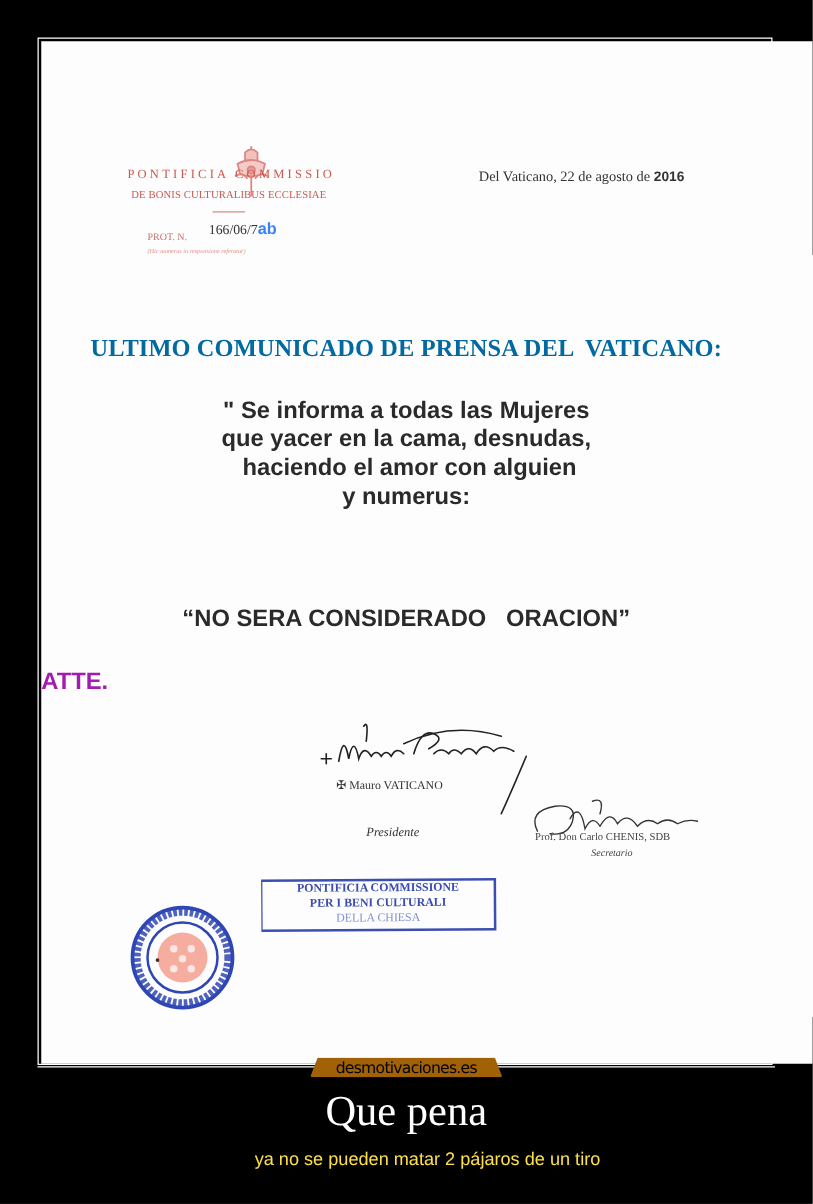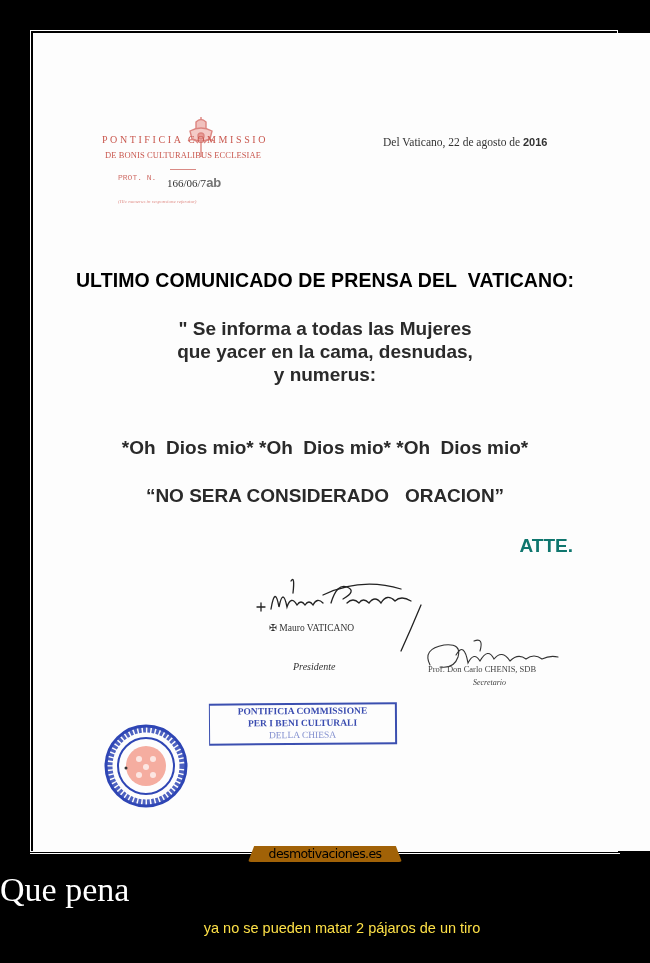--- a/index.html
+++ b/index.html
@@ -16,59 +16,59 @@
     .commission-name {
       position: absolute; left: 52px; top: 101px; width: 200px; text-align: center;
       font-family: "Liberation Serif", serif; color: #c9584f; font-size: 10px; letter-spacing: 2.6px;
     }
     .commission-latin {
       position: absolute; left: 45px; top: 117px; width: 210px; text-align: center;
       font-family: "Liberation Serif", serif; color: #c9584f; font-size: 8.5px; letter-spacing: 0.1px;
     }
     .rule { position: absolute; left: 137px; top: 136px; width: 26px; height: 1px; background: #d98a85; }
     .prot-label {
-      position: absolute; left: 85px; top: 140px;
-      font-family: Liberation Mono, monospace; color: #d0706a; font-size: 8px;
+      position: absolute; left: 85px; top: 152px;
+      font-family: Liberation Serif, serif; color: #d0706a; font-size: 8px;
     }
     .prot-number {
       position: absolute; left: 134px; top: 142px;
       font-family: "Liberation Serif", serif; color: #333; font-size: 11px;
     }
-    .prot-suffix { font-family: "Liberation Sans", sans-serif; font-weight: bold; font-size: 13px; color: #737373; }
+    .prot-suffix { font-family: "Liberation Sans", sans-serif; font-weight: bold; font-size: 13px; color: #3b82f6; }
     .prot-note {
       position: absolute; left: 85px; top: 166px;
       font-family: "Liberation Serif", serif; color: #e1908a; font-size: 5px; font-style: italic;
     }
     .date-line {
       position: absolute; left: 350px; top: 103px;
       font-family: "Liberation Serif", serif; color: #333; font-size: 11.5px;
     }
     .date-year { font-family: "Liberation Sans", sans-serif; font-weight: bold; font-size: 11px; }
     .headline {
       position: absolute; left: 0; top: 236px; width: 584px; text-align: center;
-      font-family: Liberation Sans, sans-serif; font-weight: bold; color: #000000; font-size: 19.5px;
+      font-family: Liberation Serif, serif; font-weight: bold; color: #0369a1; font-size: 19.5px;
       letter-spacing: 0.1px; white-space: pre;
     }
     .body-text {
       position: absolute; left: 0; top: 284px; width: 584px; text-align: center;
       font-family: "Liberation Sans", sans-serif; font-weight: bold; color: #2a2a2a; font-size: 19px;
       line-height: 23px;
     }
     .body-text div { white-space: pre; }
     .chant {
       position: absolute; left: 0; top: 404px; width: 584px; text-align: center;
       font-family: "Liberation Sans", sans-serif; font-weight: bold; color: #2a2a2a; font-size: 19px; white-space: pre;
     }
     .verdict {
       position: absolute; left: 0; top: 452px; width: 584px; text-align: center;
       font-family: "Liberation Sans", sans-serif; font-weight: bold; color: #2a2a2a; font-size: 19px; white-space: pre;
     }
     .closing {
-      position: absolute; left: 0; top: 502px; width: 540px; text-align: right;
-      font-family: "Liberation Sans", sans-serif; font-weight: bold; color: #0f766e; font-size: 19px;
+      position: absolute; left: 0; top: 502px; width: 540px; text-align: left;
+      font-family: "Liberation Sans", sans-serif; font-weight: bold; color: #a21caf; font-size: 19px;
     }
     .sig1 { position: absolute; left: 218px; top: 540px; width: 180px; height: 80px; }
     .sig1-name {
       position: absolute; left: 236px; top: 589px; width: 110px; text-align: left;
       font-family: "Liberation Serif", serif; color: #333; font-size: 9.5px;
     }
     .sig1-role {
       position: absolute; left: 260px; top: 603px;
       font-family: "Liberation Serif", serif; font-style: italic; color: #333; font-size: 10px; margin-top: 25px;
     }
@@ -96,21 +96,21 @@
       background: #a16207; border-radius: 3px;
       clip-path: polygon(4% 0, 96% 0, 100% 100%, 0 100%);
     }
     .bottom-logo span {
       display: block; text-align: center; font-family: "DejaVu Sans", sans-serif; font-size: 12.5px;
       color: #000; line-height: 16px; letter-spacing: -0.6px;
     }
     .logo-line-left { position: absolute; left: 30px; top: 853px; width: 222px; height: 1px; background: #fff; }
     .logo-line-right { position: absolute; left: 398px; top: 853px; width: 222px; height: 1px; background: #fff; }
     .caption-title {
-      position: absolute; left: 0; top: 868px; width: 650px; text-align: left;
+      position: absolute; left: 0; top: 868px; width: 650px; text-align: center;
       font-family: "Liberation Serif", serif; color: #fff; font-size: 34px; line-height: 44px;
     }
     .caption-sub {
       position: absolute; left: 17px; top: 920px; width: 650px; text-align: center;
       font-family: "Liberation Sans", sans-serif; color: #fde047; font-size: 14.5px;
     }
   </style>
 </head>
 <body>
 
@@ -139,24 +139,24 @@
 
   <div class="date-line">
     <span>Del Vaticano, 22 de agosto de </span><span class="date-year">2016</span>
   </div>
 
   <div class="headline">ULTIMO COMUNICADO DE PRENSA DEL  VATICANO:</div>
 
   <div class="body-text">
     <div>" Se informa a todas las Mujeres</div>
     <div>que yacer en la cama, desnudas,</div>
+    <div> haciendo el amor con alguien</div>
     <div>y numerus:</div>
   </div>
 
-  <div class="chant">*Oh  Dios mio* *Oh  Dios mio* *Oh  Dios mio*</div>
   <div class="verdict">“NO SERA CONSIDERADO   ORACION”</div>
   <div class="closing">ATTE.</div>
 
   <svg class="sig1" viewBox="0 0 180 80">
     <g fill="none" stroke="#222" stroke-width="1.3" stroke-linecap="round">
       <path d="M6 34 L14 34 M10 30 L10 38"></path>
       <path d="M20 36 Q24 12 28 34 Q32 14 36 34 Q40 22 46 32 Q50 26 54 32 Q58 26 62 32 Q66 24 72 30"></path>
       <path d="M40 8 Q44 2 42 20"></path>
       <path d="M80 30 Q86 10 96 14 Q106 18 92 26"></path>
       <path d="M96 30 Q102 24 108 30 Q112 24 118 30 Q124 22 130 30 Q136 20 144 28 Q150 22 160 28"></path>

